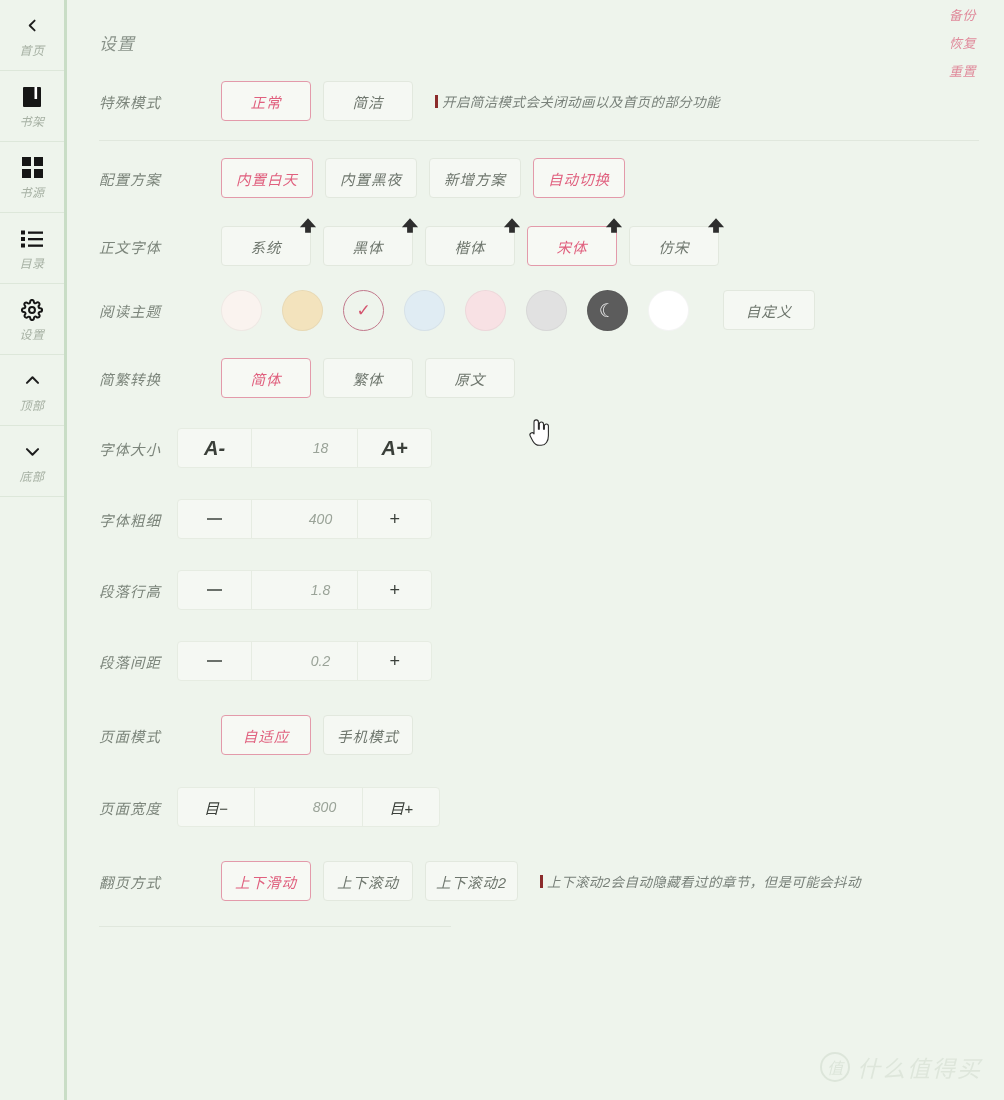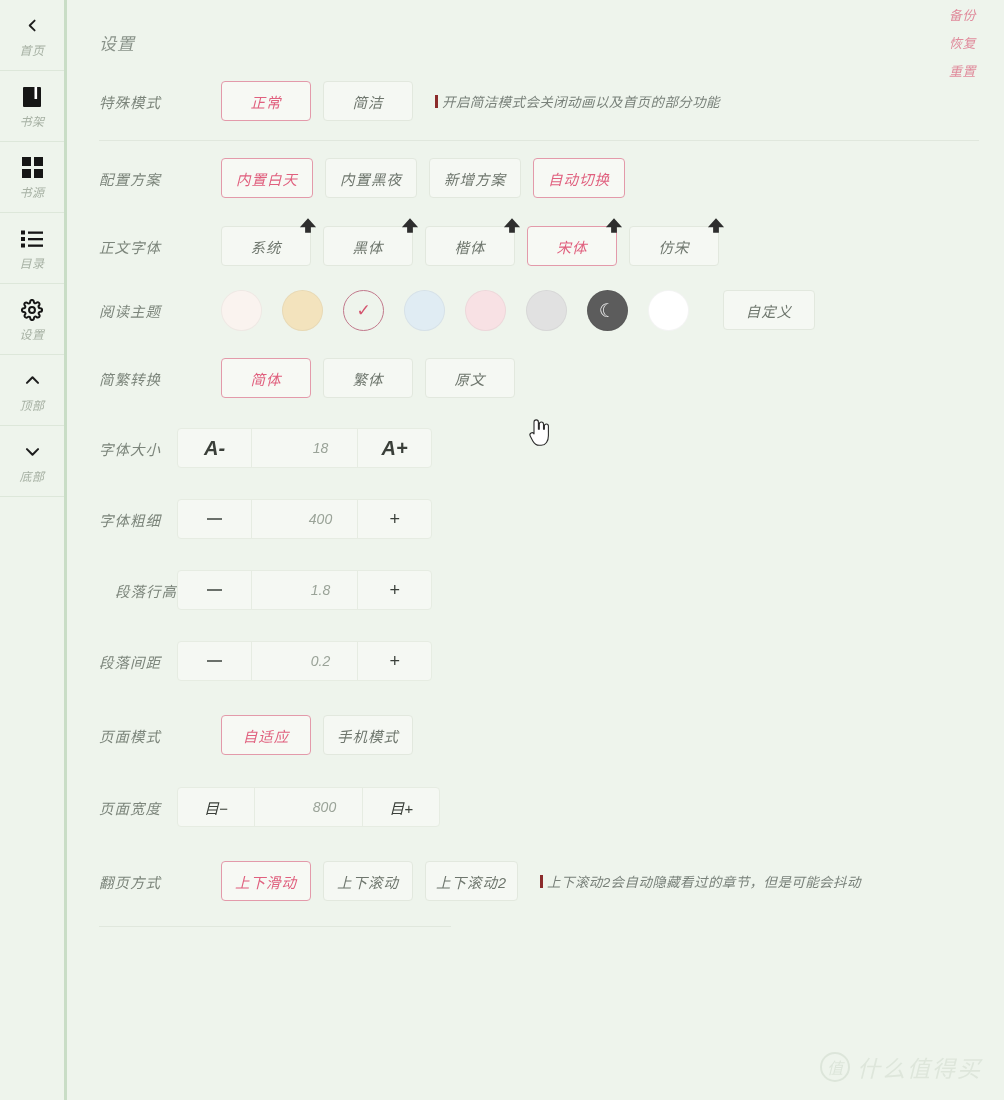--- a/index.html
+++ b/index.html
@@ -529,21 +529,21 @@
       <div class="row-label">字体粗细</div>
       <div class="stepper">
         <div class="step-btn">
             <span class="dash"></span>
           </div>
         <div class="step-val">400</div>
         <div class="step-btn">+</div>
       </div>
     </div>
 
-    <div class="row" style="margin-top:25px;text-align:right;">
+    <div class="row" style="margin-top:25px;">
       <div class="row-label">段落行高</div>
       <div class="stepper">
         <div class="step-btn">
             <span class="dash"></span>
           </div>
         <div class="step-val">1.8</div>
         <div class="step-btn">+</div>
       </div>
     </div>
 

